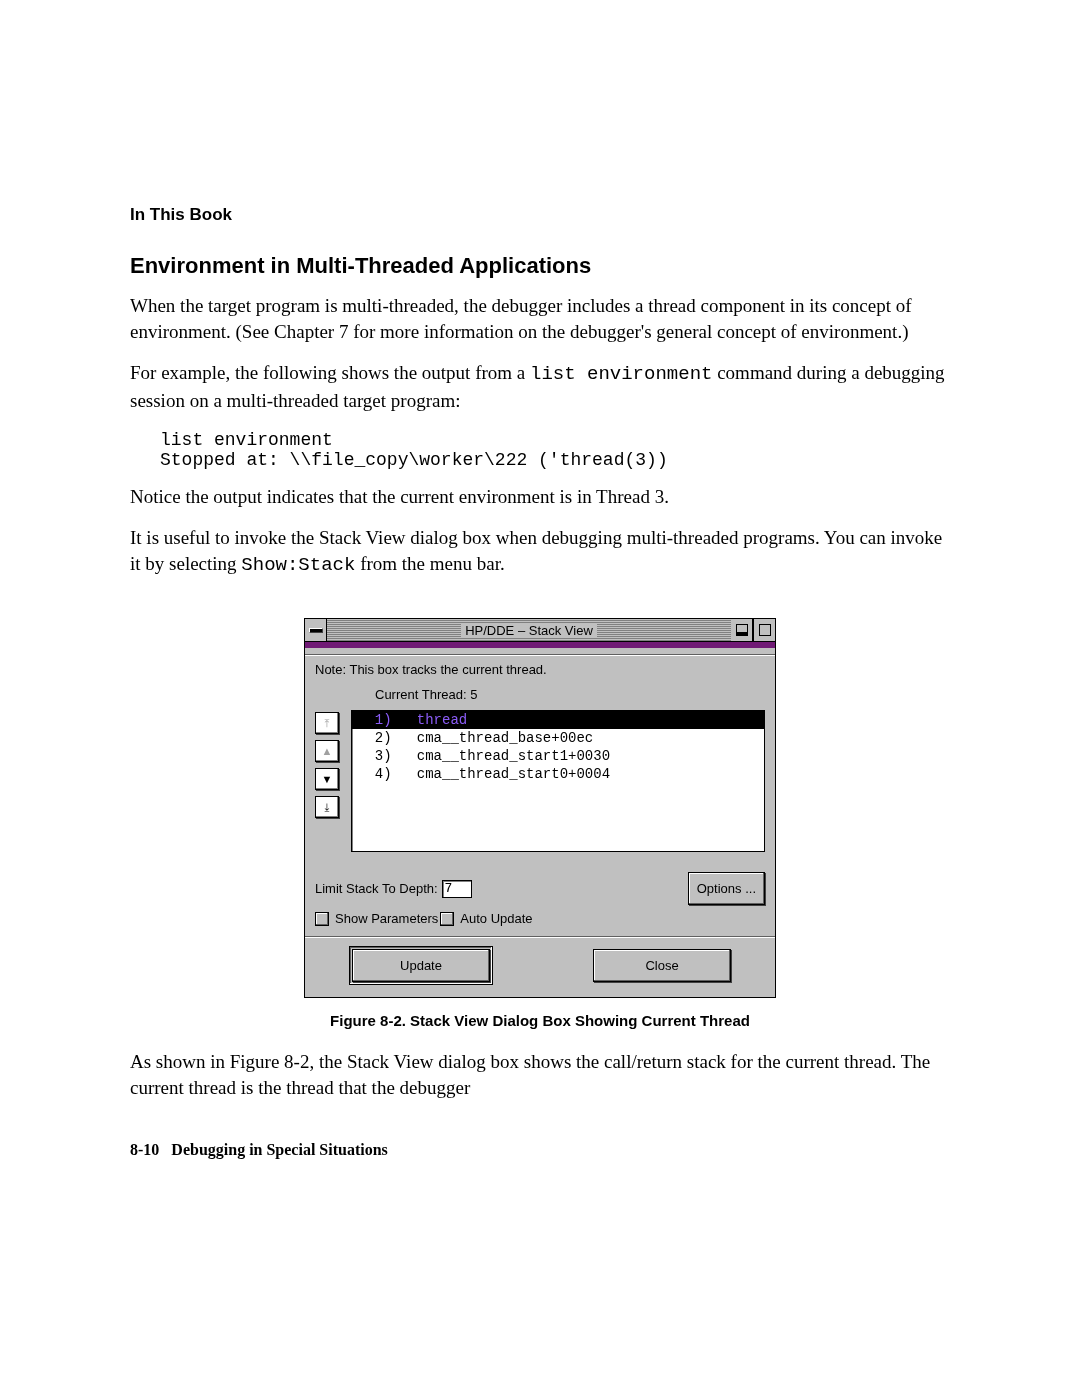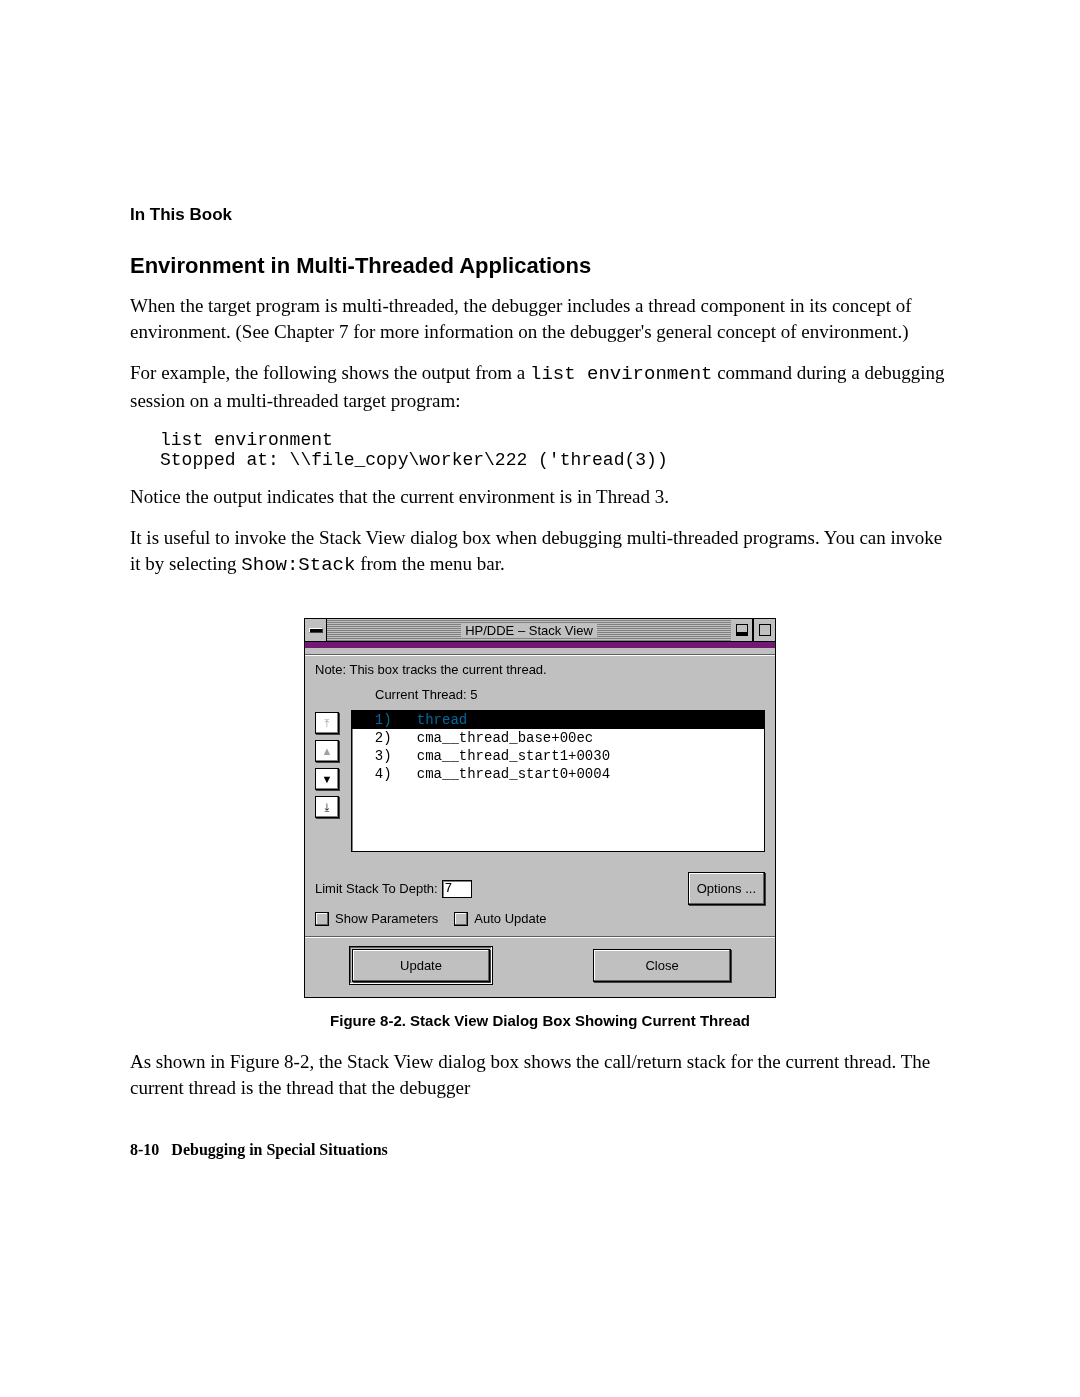--- a/index.html
+++ b/index.html
@@ -125,21 +125,21 @@
     font-size: 14px;
     height: 140px;
     overflow: hidden;
   }
   .list-row {
     padding: 1px 6px;
     white-space: pre;
   }
   .list-row.selected {
     background: #000;
-    color: #0369a1;
+    color: #8b5cf6;
   }
   .controls-row {
     display: flex;
     align-items: center;
     justify-content: space-between;
     margin-bottom: 6px;
   }
   .depth-wrap { display:flex; align-items:center; gap:4px; }
   .depth-input {
     width: 30px;
@@ -154,21 +154,21 @@
   }
   .motif-btn {
     border: 1px solid #000;
     background: #c0c0c0;
     box-shadow: inset -1px -1px 0 #606060, inset 1px 1px 0 #fff, 1px 1px 0 #404040;
     padding: 8px 8px;
     font-size: 13px;
     font-family: Arial, Helvetica, sans-serif;
     text-align: center;
   }
-  .check-row { display:flex; gap:16px; margin-bottom:10px; }
+  .check-row { display:flex; gap:2px; margin-bottom:10px; }
   .check-item { display:flex; align-items:center; gap:6px; }
   .checkbox {
     width: 12px; height: 12px;
     border: 1px solid #000;
     background: #c0c0c0;
     box-shadow: inset -1px -1px 0 #606060, inset 1px 1px 0 #fff;
   }
   .dlg-sep {
     border-top: 1px solid #606060;
     border-bottom: 1px solid #fff;

